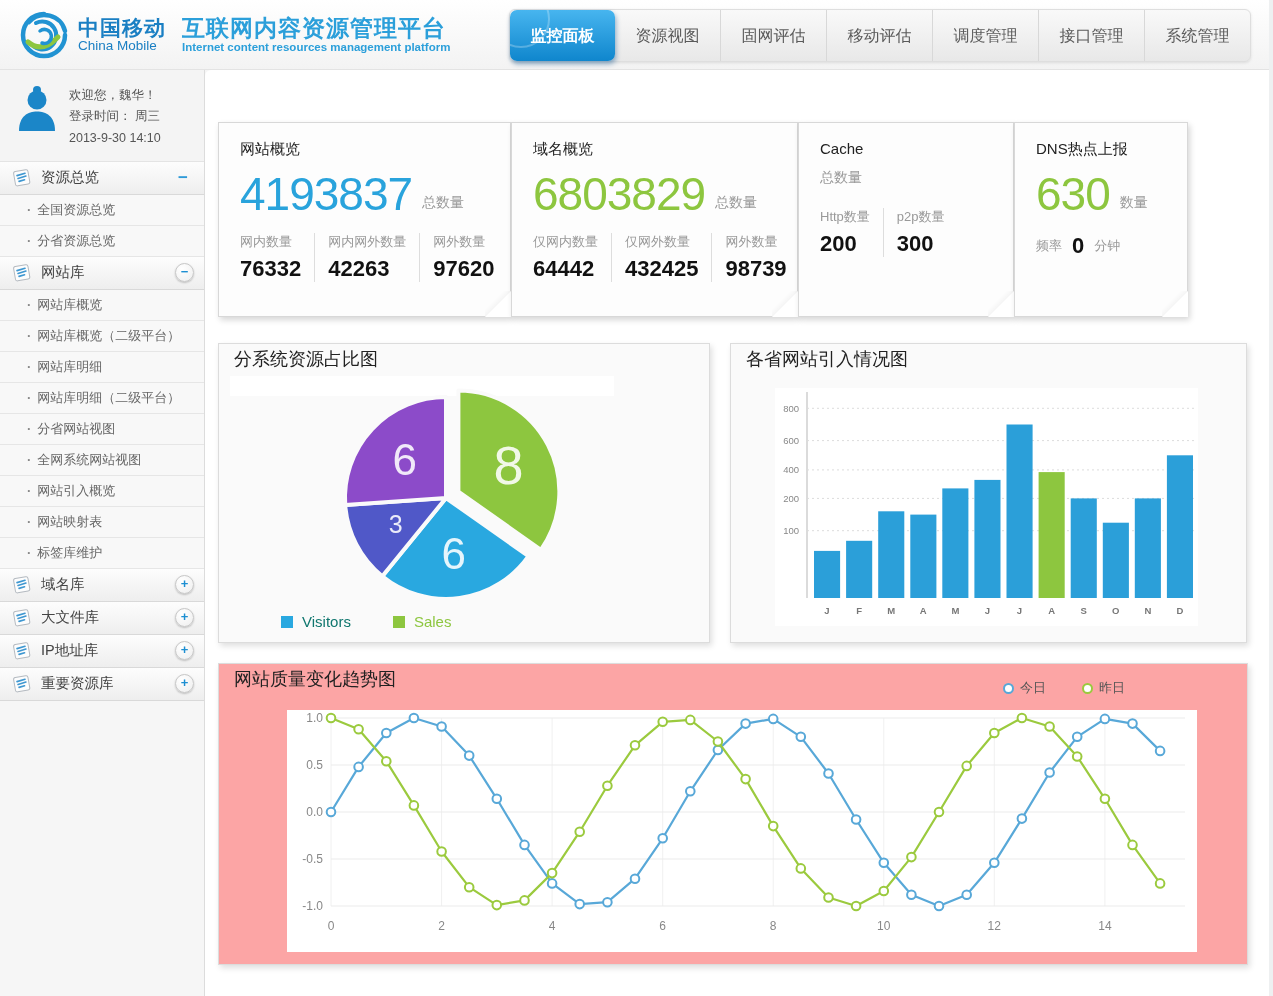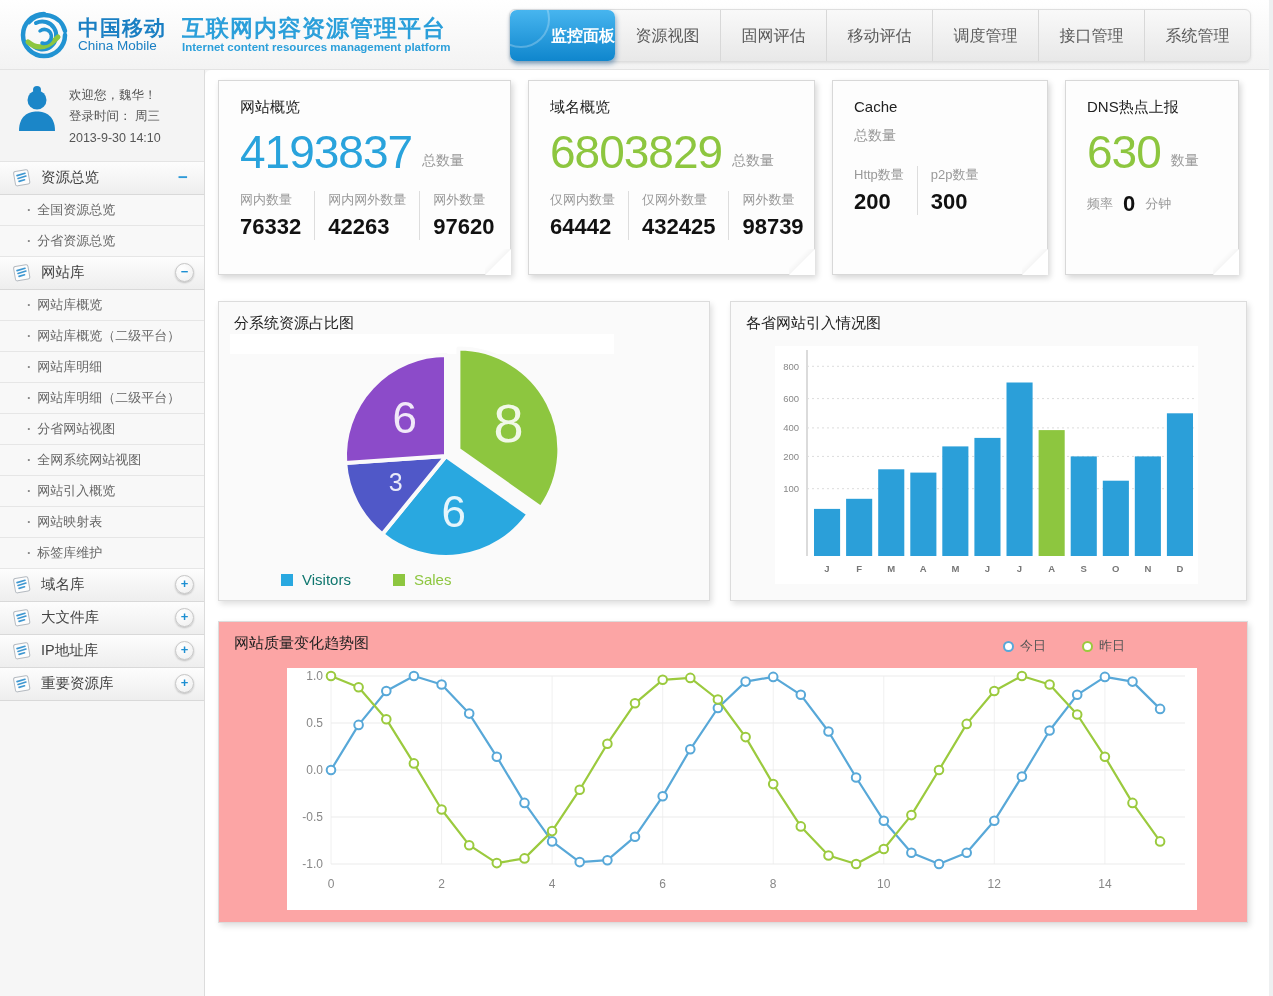--- a/index.html
+++ b/index.html
@@ -36,21 +36,20 @@
   .tab{
     width:105px;height:51px;line-height:51px;text-align:center;
     font-size:16px;color:#5a5a5a;cursor:pointer;position:relative;
   }
   .tab + .tab{border-left:1px solid #d8d8d8;}
   .tab.active{
     background:linear-gradient(#47b5ef,#0f86cd);
     color:#fff;font-weight:bold;border-radius:7px;
     box-shadow:1px 3px 5px rgba(10,80,140,.45);
     overflow:hidden;
-    text-align:right;
   }
   .tab.active + .tab{border-left:none;}
   .tab.active::before{
     content:"";position:absolute;left:-18px;top:-20px;width:54px;height:54px;
     border:2px solid rgba(255,255,255,.25);border-radius:50%;
   }
 
   
   .layout{display:flex;height:926px;}
   aside{
@@ -89,21 +88,21 @@
   .dot{margin-right:6px;color:#888;font-weight:bold;}
 
   main{
     flex:1;background:#fff;position:relative;
     padding:10px 15px 0 13px;box-sizing:border-box;
     border-top-left-radius:6px;
   }
   .page-title{font-size:16px;color:#8a8a8a;margin:8px 0 14px 2px;}
 
   
-  .cards{display:flex;gap:17px;}
+  .cards{display:flex;margin-top:42px;}
   .card{
     position:relative;background:#fdfdfd;
     border:1px solid #d8d8d8;
     box-shadow:2px 3px 6px rgba(0,0,0,.16);
     height:195px;box-sizing:border-box;padding:17px 0 0 21px;
   }
   .card-w0{width:293px;}.card-w1{width:287px;}.card-w2{width:216px;}.card-w3{width:174px;}
   .c-title{font-size:15px;color:#222;}
   .c-big{margin-top:12px;display:flex;align-items:flex-end;gap:10px;}
   .c-value{font-size:46px;font-weight:normal;line-height:1;letter-spacing:-1px;}
@@ -127,21 +126,21 @@
     filter:drop-shadow(1px 1px 1px rgba(0,0,0,.25));
   }
 
   
   .charts-row{display:flex;gap:20px;margin-top:26px;}
   .panel{
     position:relative;background:#fafafa;
     border:1px solid #dcdcdc;box-shadow:2px 3px 6px rgba(0,0,0,.13);
     box-sizing:border-box;
   }
-  .panel-title{position:absolute;top:12px;left:15px;font-size:15px;color:#222;z-index:3;}
+  .panel-title{position:absolute;top:3px;left:15px;font-size:18px;color:#222;z-index:3;}
   .pie-panel{width:492px;height:300px;}
   .bar-panel{width:517px;height:300px;}
   .title-strip{position:absolute;top:32px;left:11px;width:384px;height:20px;background:#fff;}
   #pie-svg{position:absolute;left:0;top:38px;}
   .pie-legend{position:absolute;bottom:12px;left:62px;display:flex;gap:42px;font-size:15px;align-items:center;}
   .pl-entry{display:flex;align-items:center;cursor:pointer;}
   .pl-swatch{width:12px;height:12px;display:inline-block;margin-right:9px;}
 
   .bar-chart-area{position:absolute;left:44px;top:44px;width:423px;height:238px;background:#fff;}
 

